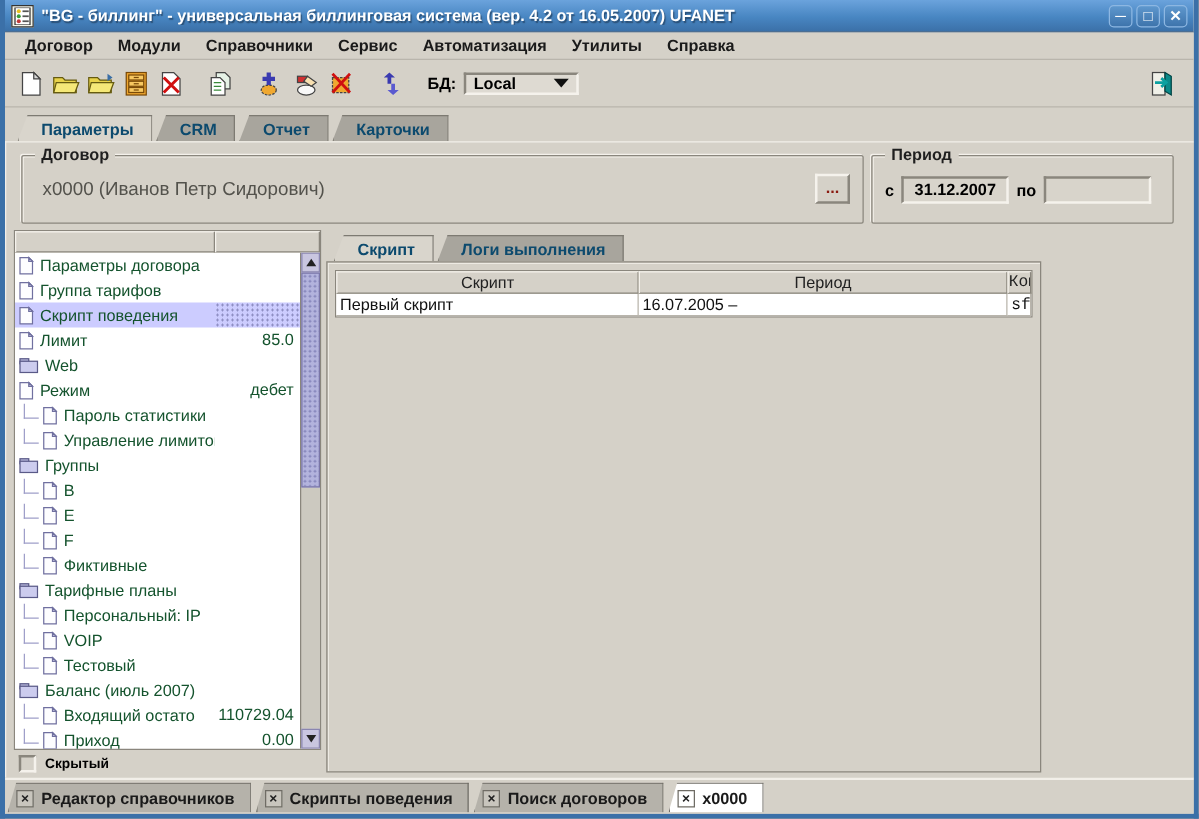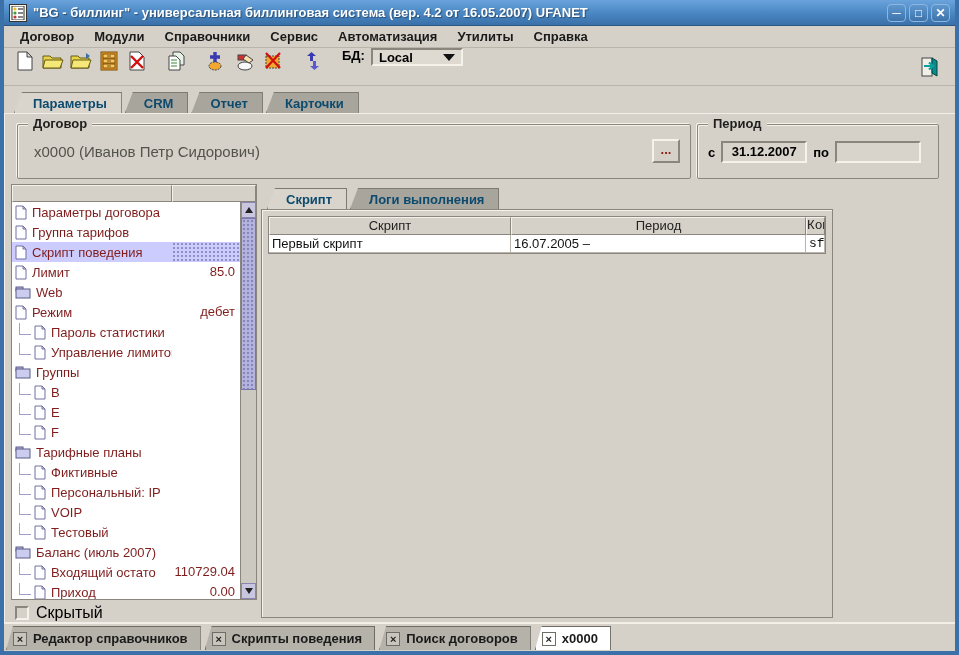--- a/index.html
+++ b/index.html
@@ -12,21 +12,21 @@
   .app-icon{ width:18px; height:18px; background:#f4f4e8; border:1px solid #333; margin-right:6px;
     display:flex; align-items:center; justify-content:center;}
   .title-text{ color:#fff; font-weight:bold; font-size:13px; text-shadow:1px 1px 1px #284d73; flex:1;
     white-space:nowrap; overflow:hidden;}
   .win-btn{ width:19px; height:18px; margin-left:3px; border-radius:4px; background:linear-gradient(#5e97cd,#3e74ac);
     border:1px solid #8db7e2; color:#fff; font-size:12px; font-weight:bold; line-height:16px; text-align:center; cursor:default;}
   
   .menubar{ height:22px; display:flex; align-items:center; padding-left:6px; background:#d5d1c8; border-bottom:1px solid #b9b5ac;}
   .menu-item{ font-size:13px; font-weight:bold; color:#1a1a1a; padding:2px 10px; }
   
-  .toolbar{ height:38px; display:flex; padding-left:8px; background:#d5d1c8;
+  .toolbar{ height:38px; display:flex; align-items:center; padding-left:8px; background:#d5d1c8;
     border-bottom:1px solid #b9b5ac; position:relative;}
   .tb-btn{ width:26px; height:26px; display:flex; align-items:center; justify-content:center; margin-right:2px;}
   .tb-sep{ width:12px; height:1px;}
   .db-label{ font-size:13px; font-weight:bold; margin:0 6px 0 14px;}
   .combo{ width:92px; height:18px; background:#dedad2; border-top:2px solid #8a867d; border-left:2px solid #8a867d;
     border-bottom:2px solid #f5f2ec; border-right:2px solid #f5f2ec; display:flex; align-items:center; padding:0 6px;}
   .combo-value{ font-size:13px; font-weight:bold; flex:1;}
   .combo-arrow{ width:0; height:0; border-left:6px solid transparent; border-right:6px solid transparent; border-top:7px solid #111;}
   .exit-btn{ position:absolute; right:10px; top:6px;}
   
@@ -51,21 +51,21 @@
   .date-field{ width:86px; height:22px; background:#d8d4cb; border-top:2px solid #8a867d; border-left:2px solid #8a867d;
     border-bottom:2px solid #f5f2ec; border-right:2px solid #f5f2ec; font-size:13px; font-weight:bold; text-align:center; line-height:18px;}
   
   .tree-panel{ position:absolute; left:6px; top:70px; width:246px; height:416px; background:#fff;
     border:1px solid #8a867d; display:flex; flex-direction:column;}
   .tree-header{ display:flex; height:17px; background:#d5d1c8; flex:none;}
   .th-cell{ border-top:1px solid #f5f2ec; border-left:1px solid #f5f2ec; border-right:1px solid #8a867d; border-bottom:1px solid #8a867d;}
   .th-name{ width:160px;} .th-value{ flex:1;}
   .tree-body{ flex:1; display:flex; overflow:hidden;}
   .tree-rows{ flex:1; overflow:hidden;}
-  .tree-row{ display:flex; height:20px; align-items:center; font-size:13px; color:#7f1d1d; white-space:nowrap;}
+  .tree-row{ display:flex; height:20px; align-items:center; font-size:13px; color:#14532d; white-space:nowrap;}
   .tr-name{ width:160px; display:flex; align-items:center; overflow:hidden; height:20px;}
   .tr-value{ flex:1; text-align:right; padding-right:5px; overflow:hidden; height:20px; line-height:20px;}
   .tree-row.selected .tr-name{ background:#ccccff;}
   .tree-row.selected .tr-value{ background:#ccccff;
     background-image:radial-gradient(#8f8fc4 0.8px, transparent 0.9px); background-size:4px 4px;}
   .tr-icon{ margin:0 5px 0 3px; flex:none; display:flex;}
   .connector{ width:12px; height:12px; border-left:1px solid #9f9fc9; border-bottom:1px solid #9f9fc9;
     margin:0 0 7px 7px; flex:none;}
   .tr-label{ overflow:hidden; }
   
@@ -73,21 +73,21 @@
   .sb-arrow{ height:16px; background:#c9c6e0; border:1px solid #8a86b0; display:flex; align-items:center; justify-content:center; flex:none;}
   .sb-thumb{ height:172px; background:#b3b3dd; border:1px solid #7a76a8;
     background-image:radial-gradient(#8585bb 0.8px, transparent 0.9px); background-size:4px 4px; flex:none;}
   .sb-track{ flex:1;}
   .tri-up{ width:0;height:0;border-left:4px solid transparent;border-right:4px solid transparent;border-bottom:6px solid #222;}
   .tri-down{ width:0;height:0;border-left:4px solid transparent;border-right:4px solid transparent;border-top:6px solid #222;}
   
   .hidden-row{ position:absolute; left:10px; top:490px; display:flex; align-items:center; gap:7px;}
   .checkbox{ width:14px; height:14px; background:#d5d1c8; border-top:2px solid #8a867d; border-left:2px solid #8a867d;
     border-bottom:2px solid #f5f2ec; border-right:2px solid #f5f2ec;}
-  .hidden-label{ font-size:16px; font-weight:normal;}
+  .hidden-label{ font-size:11px; font-weight:bold;}
   
   .right-panel{ position:absolute; left:256px; top:72px; width:572px; height:432px;}
   .inner-tabbar{ display:flex; align-items:flex-end; height:23px; padding-left:6px;}
   .inner-content{ height:409px; background:#d5d1c8; border:1px solid #8a867d;
     box-shadow:1px 1px 0 #f5f2ec inset; padding:6px;}
   .grid{ width:100%; border:1px solid #8a867d; background:#d5d1c8;}
   .grid-header{ display:flex; height:18px;}
   .gh-cell{ background:#d5d1c8; border-top:1px solid #f5f2ec; border-left:1px solid #f5f2ec;
     border-right:1px solid #8a867d; border-bottom:1px solid #8a867d; font-size:13px; color:#222;
     text-align:center; line-height:16px; overflow:hidden;}
@@ -400,40 +400,40 @@
                     <path d="M1 1 h7 l3 3 v10 h-10 z" fill="#fdfdff" stroke="#7070a0"></path>
                     <path d="M8 1 l3 3 h-3 z" fill="#d8d8ee" stroke="#7070a0"></path>
                   </svg>
                 </span>
                 <span class="tr-label">F</span>
               </div>
               <div class="tr-value"></div>
             </div>
             <div class="tree-row">
               <div class="tr-name">
+                <span class="connector"></span>
+                <span class="tr-icon">
+                  <svg width="12" height="15" viewBox="0 0 12 15">
+                    <path d="M1 1 h7 l3 3 v10 h-10 z" fill="#fdfdff" stroke="#7070a0"></path>
+                    <path d="M8 1 l3 3 h-3 z" fill="#d8d8ee" stroke="#7070a0"></path>
+                  </svg>
+                </span>
+                <span class="tr-label">Фиктивные</span>
+              </div>
+              <div class="tr-value"></div>
+            </div>
+            <div class="tree-row">
+              <div class="tr-name">
                 <span class="tr-icon">
                   <svg width="16" height="13" viewBox="0 0 16 13">
                     <rect x="1" y="1" width="7" height="4" fill="#b8b8dd" stroke="#5a5a88"></rect>
                     <rect x="1" y="3" width="14" height="9" fill="#ccccee" stroke="#5a5a88"></rect>
                   </svg>
                 </span>
                 <span class="tr-label">Тарифные планы</span>
-              </div>
-              <div class="tr-value"></div>
-            </div>
-            <div class="tree-row">
-              <div class="tr-name">
-                <span class="connector"></span>
-                <span class="tr-icon">
-                  <svg width="12" height="15" viewBox="0 0 12 15">
-                    <path d="M1 1 h7 l3 3 v10 h-10 z" fill="#fdfdff" stroke="#7070a0"></path>
-                    <path d="M8 1 l3 3 h-3 z" fill="#d8d8ee" stroke="#7070a0"></path>
-                  </svg>
-                </span>
-                <span class="tr-label">Фиктивные</span>
               </div>
               <div class="tr-value"></div>
             </div>
             <div class="tree-row">
               <div class="tr-name">
                 <span class="connector"></span>
                 <span class="tr-icon">
                   <svg width="12" height="15" viewBox="0 0 12 15">
                     <path d="M1 1 h7 l3 3 v10 h-10 z" fill="#fdfdff" stroke="#7070a0"></path>
                     <path d="M8 1 l3 3 h-3 z" fill="#d8d8ee" stroke="#7070a0"></path>

